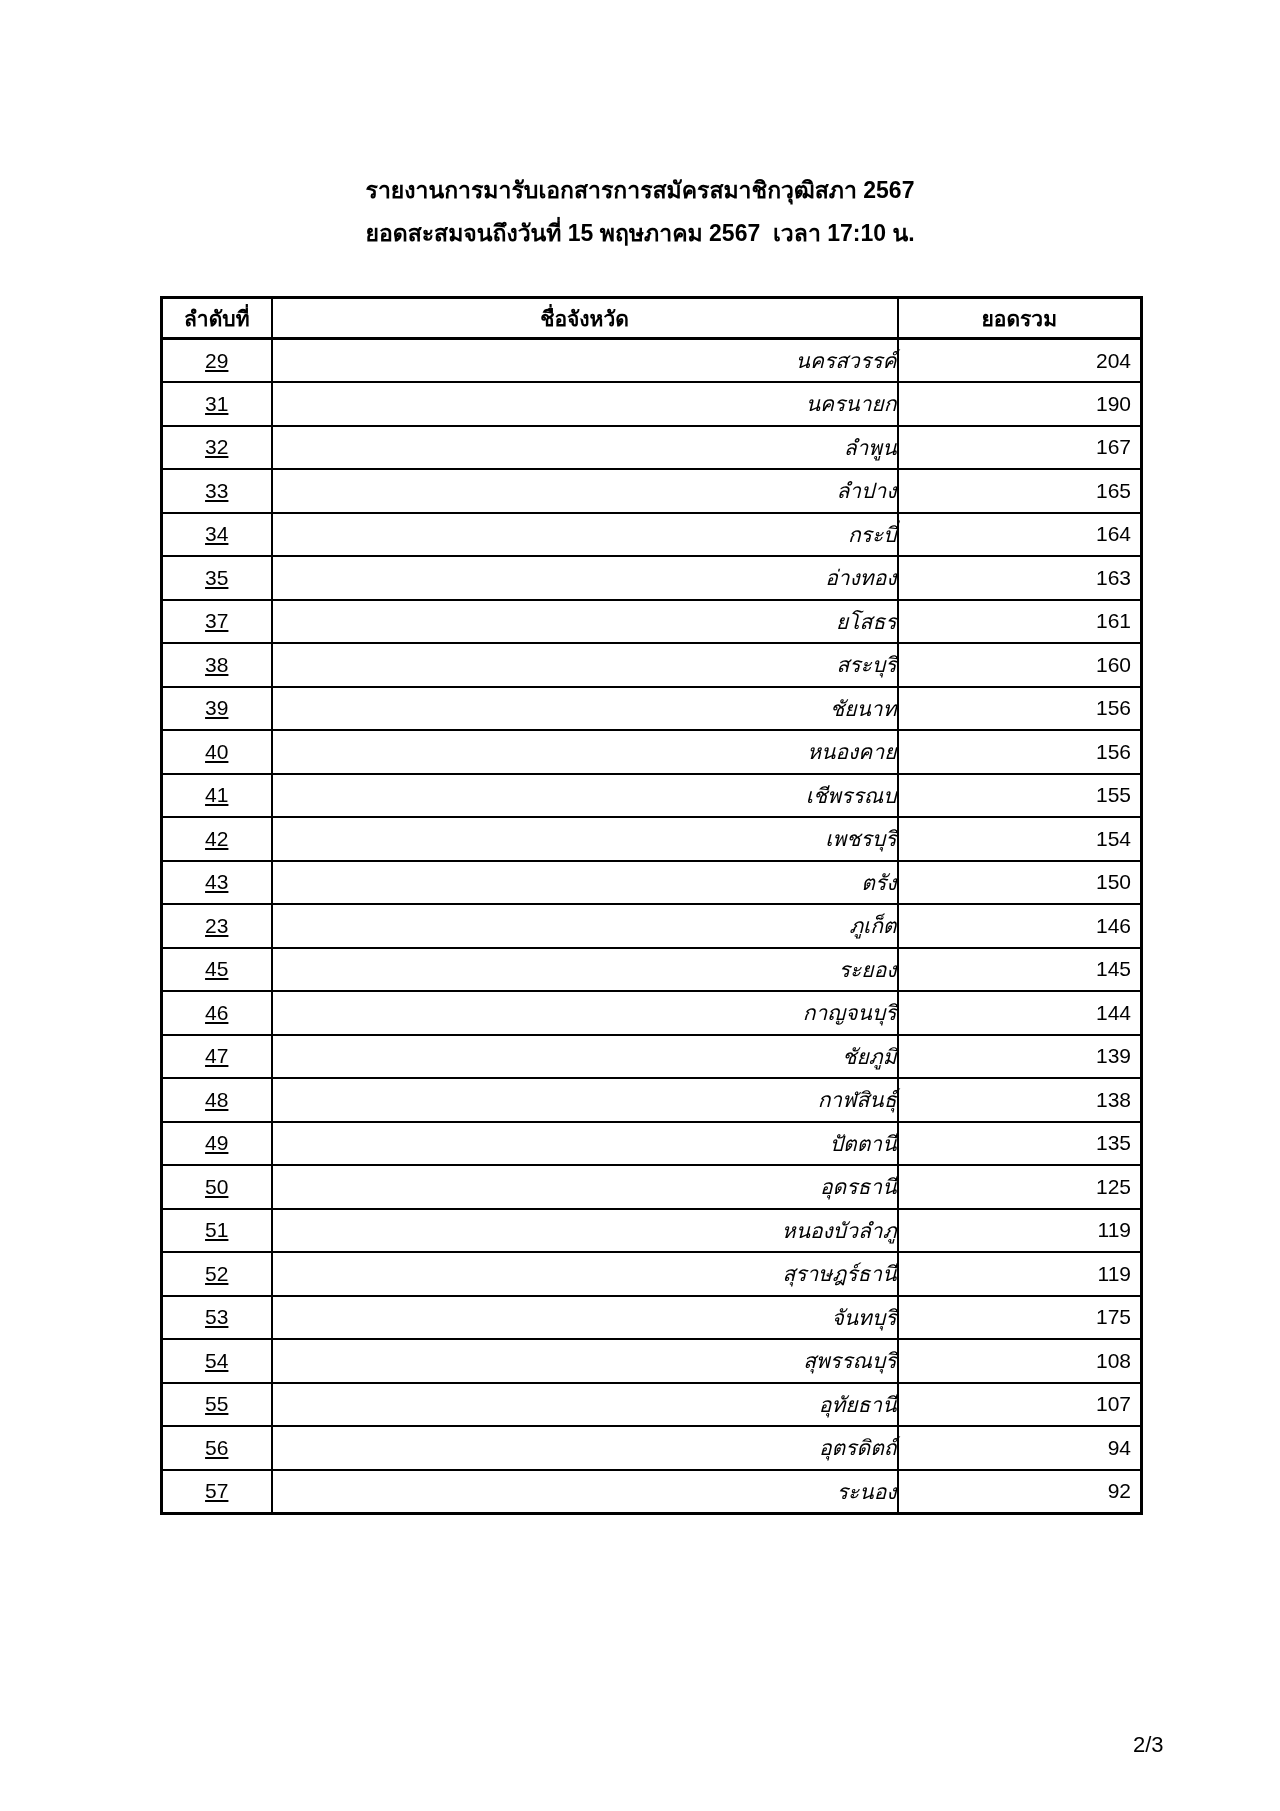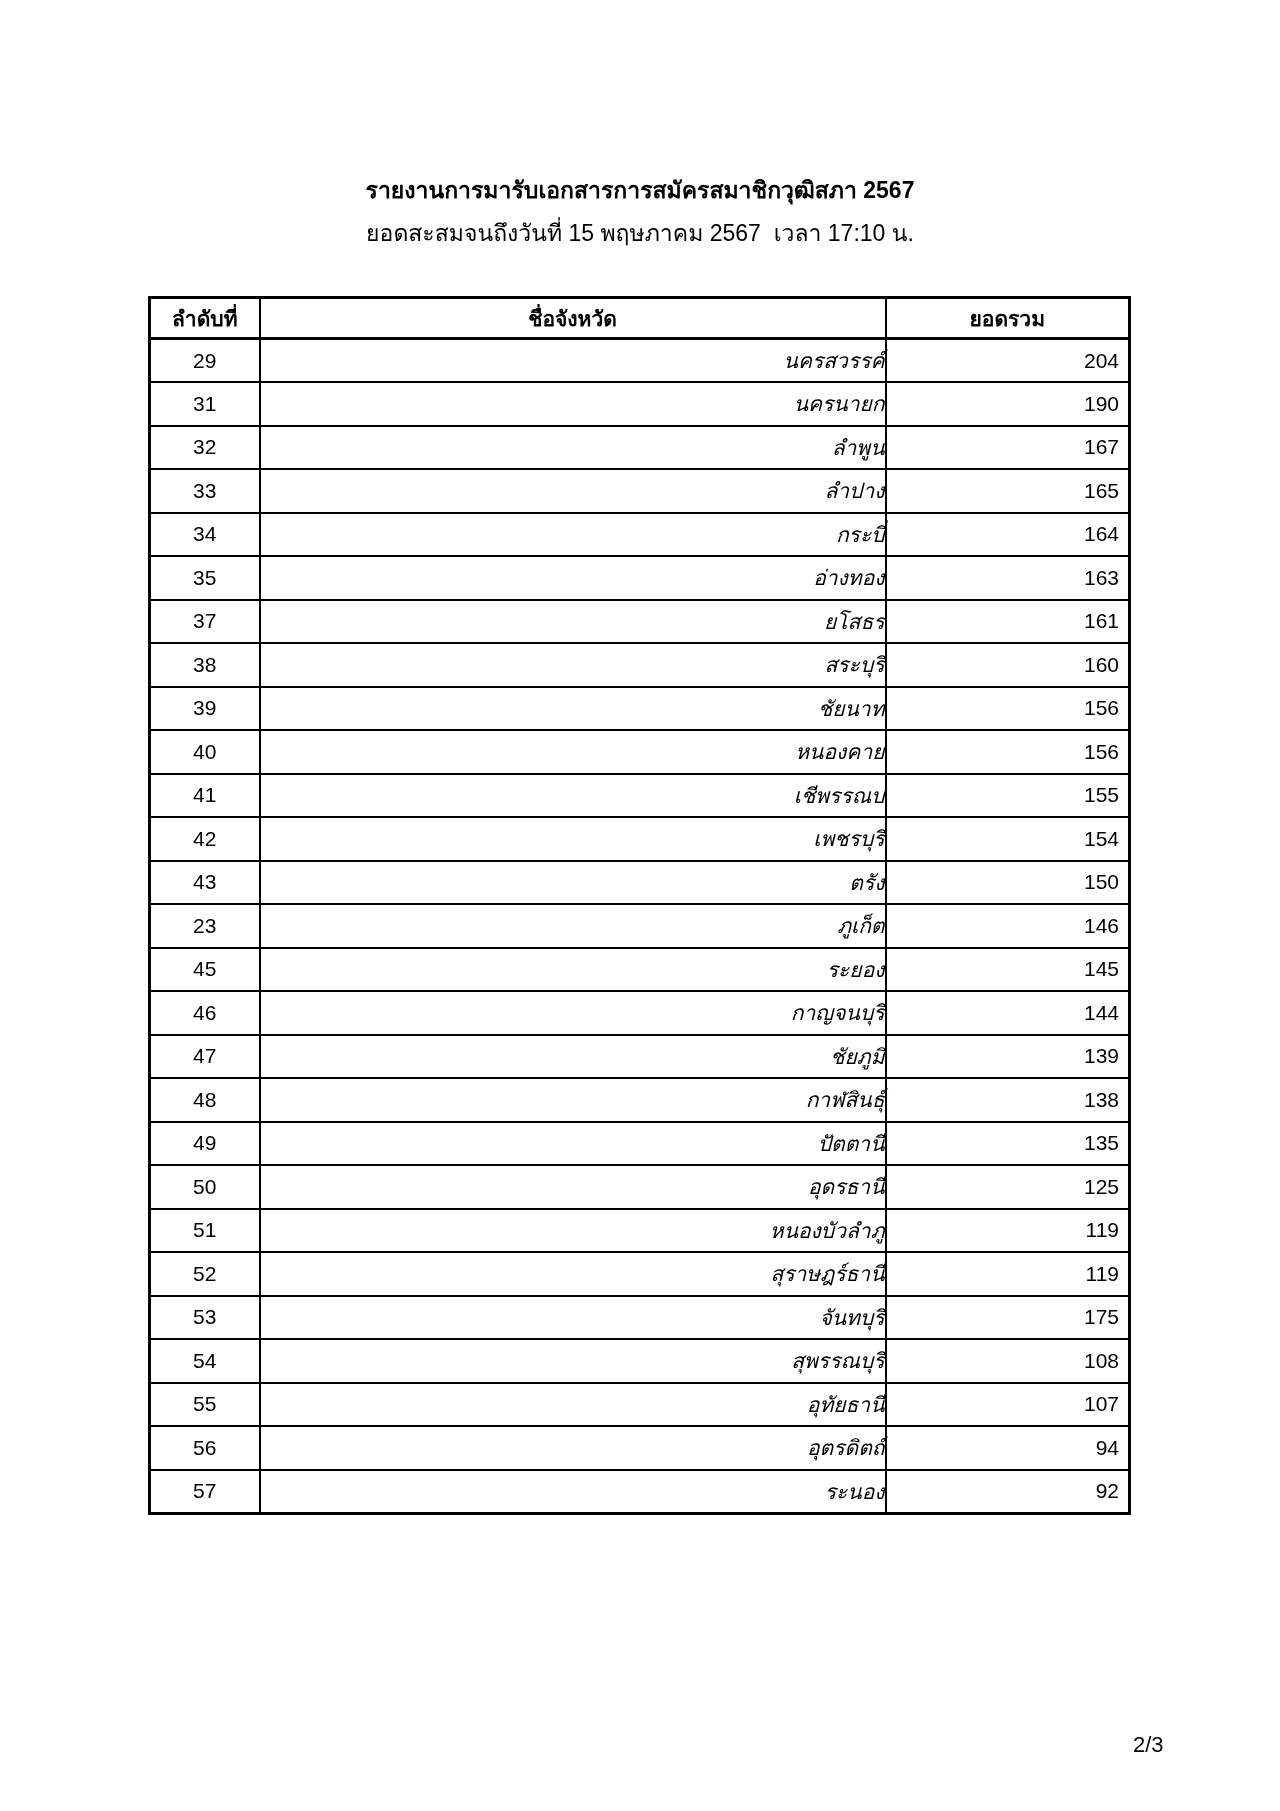--- a/index.html
+++ b/index.html
@@ -25,27 +25,27 @@
     line-height: 28px;
     white-space: pre-wrap;
   }
   .doc-subtitle {
     position: absolute;
     top: 219px;
     left: 0;
     width: 100%;
     text-align: center;
     font-size: 23px;
-    font-weight: normal;
+    font-weight: bold;
     line-height: 28px;
     white-space: pre-wrap;
   }
   table.province-table {
     position: absolute;
-    left: 148px;
+    left: 160px;
     top: 296px;
     width: 980px;
     border-collapse: collapse;
     table-layout: fixed;
     border: 3px solid #000000;
   }
   .province-table col.c-no { width: 110px; }
   .province-table col.c-name { width: 626px; }
   .province-table col.c-total { width: 244px; }
   .province-table th {
@@ -63,20 +63,21 @@
     border: 2px solid #000000;
     height: 43.5px;
     font-size: 21px;
     font-weight: normal;
     vertical-align: middle;
     padding: 0;
     box-sizing: border-box;
   }
   .province-table td.cell-no {
     text-align: center;
+    text-decoration: underline;
   }
   .province-table td.cell-name {
     text-align: right;
     font-style: italic;
   }
   .province-table td.cell-total {
     text-align: right;
     padding-right: 9px;
   }
   .page-number {

